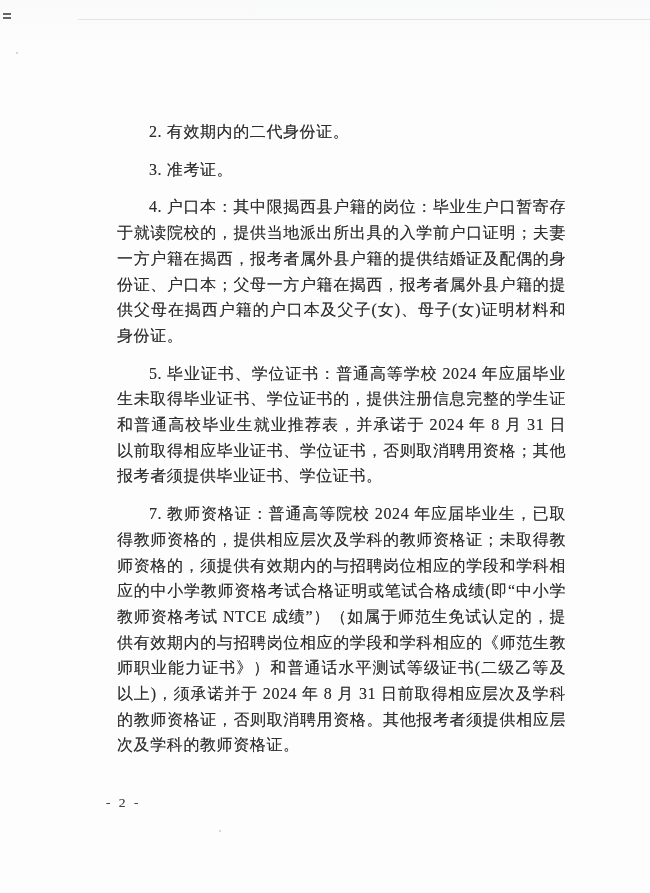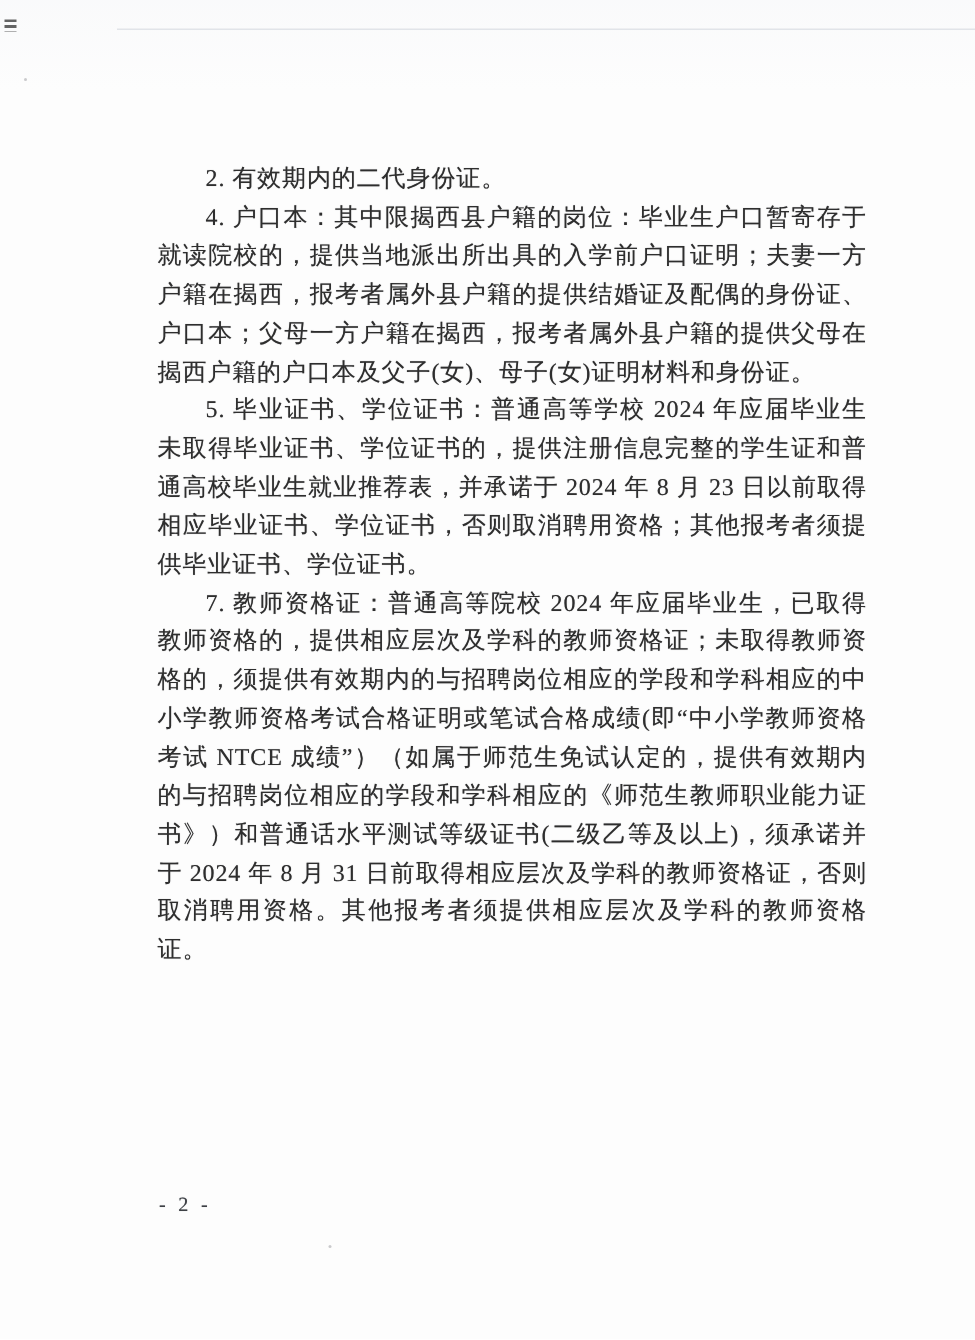--- a/index.html
+++ b/index.html
@@ -45,21 +45,21 @@
   .speck.s1 { left: 16px;  top: 52px;  }
   .speck.s2 { left: 219px; top: 830px; }
 
   .content {
     position: absolute;
     left: 105px;
     top: 107px;
     width: 473px;
   }
   .para {
-    margin: 0;
+    margin: 12px;
     padding: 0;
     text-indent: 2em;
     text-align: justify;
     font-size: 16px;
     line-height: 25.7px;
     letter-spacing: 0.6px;
     color: #2e2e2e;
     text-shadow: 0 0 0.5px rgba(45, 45, 50, 0.55);
     word-break: break-all;
   }
@@ -77,19 +77,20 @@
 <body>
 
 <div class="page">
   <div class="corner-mark"></div>
   <div class="scan-line"></div>
   <div class="speck s1"></div>
   <div class="speck s2"></div>
 
   <div class="content">
     <p class="para">2. 有效期内的二代身份证。</p>
+    <p class="para">3. 准考证。</p>
     <p class="para">4. 户口本：其中限揭西县户籍的岗位：毕业生户口暂寄存于就读院校的，提供当地派出所出具的入学前户口证明；夫妻一方户籍在揭西，报考者属外县户籍的提供结婚证及配偶的身份证、户口本；父母一方户籍在揭西，报考者属外县户籍的提供父母在揭西户籍的户口本及父子(女)、母子(女)证明材料和身份证。</p>
-    <p class="para">5. 毕业证书、学位证书：普通高等学校 2024 年应届毕业生未取得毕业证书、学位证书的，提供注册信息完整的学生证和普通高校毕业生就业推荐表，并承诺于 2024 年 8 月 23 日以前取得相应毕业证书、学位证书，否则取消聘用资格；其他报考者须提供毕业证书、学位证书。</p>
+    <p class="para">5. 毕业证书、学位证书：普通高等学校 2024 年应届毕业生未取得毕业证书、学位证书的，提供注册信息完整的学生证和普通高校毕业生就业推荐表，并承诺于 2024 年 8 月 31 日以前取得相应毕业证书、学位证书，否则取消聘用资格；其他报考者须提供毕业证书、学位证书。</p>
     <p class="para">7. 教师资格证：普通高等院校 2024 年应届毕业生，已取得教师资格的，提供相应层次及学科的教师资格证；未取得教师资格的，须提供有效期内的与招聘岗位相应的学段和学科相应的中小学教师资格考试合格证明或笔试合格成绩(即“中小学教师资格考试 NTCE 成绩”）（如属于师范生免试认定的，提供有效期内的与招聘岗位相应的学段和学科相应的《师范生教师职业能力证书》）和普通话水平测试等级证书(二级乙等及以上)，须承诺并于 2024 年 8 月 31 日前取得相应层次及学科的教师资格证，否则取消聘用资格。其他报考者须提供相应层次及学科的教师资格证。</p>
   </div>
 
   <div class="footer">- 2 -</div>
 </div>
 
 </body></html>

